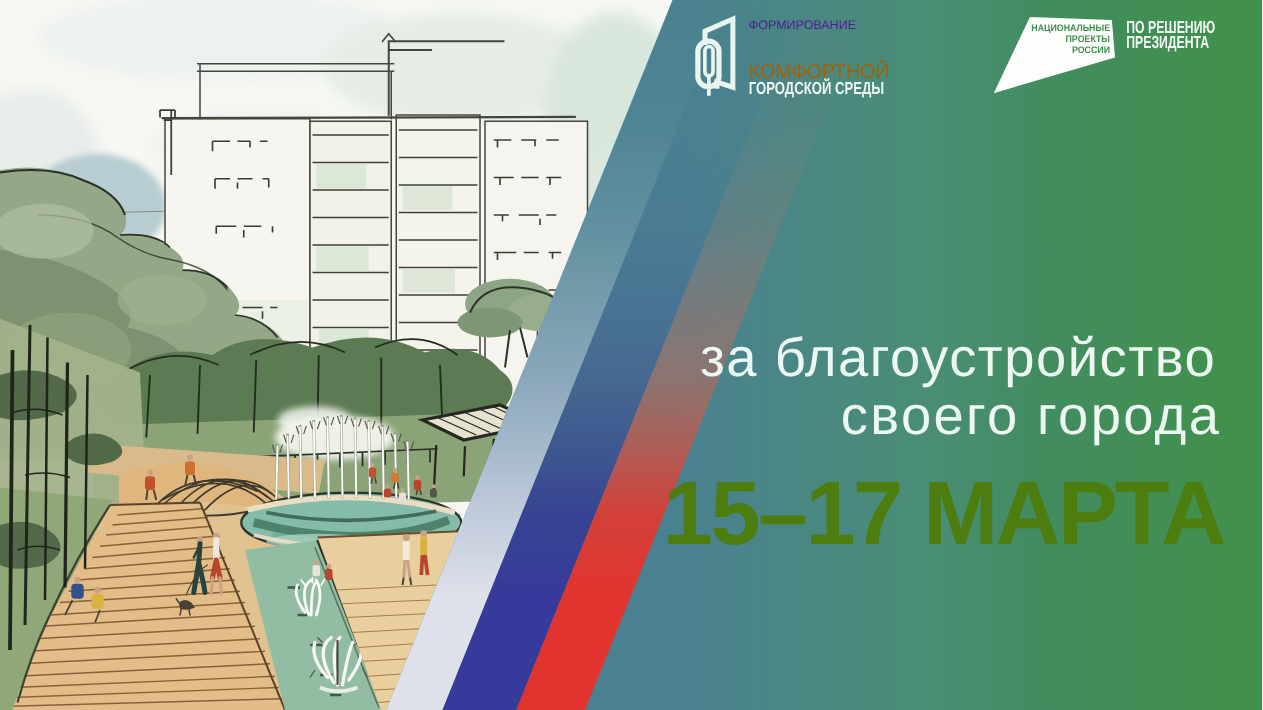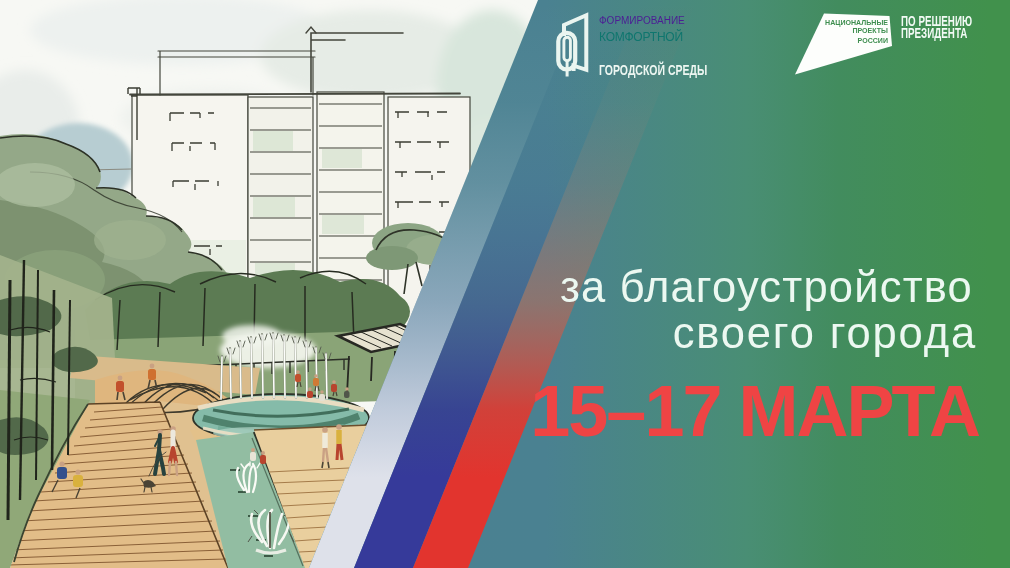--- a/index.html
+++ b/index.html
@@ -339,34 +339,34 @@
   <g fill="none" stroke="#eaf5f0">
     <path d="M 14,27 L 14,16 L 36.3,6.2 L 36.3,60.8 L 23.6,56.7 L 23.6,62" stroke-width="4"></path>
     <rect x="8.3" y="23.8" width="16.9" height="36.6" rx="8.45" stroke-width="4.2"></rect>
     <rect x="13.9" y="28.2" width="6.5" height="23.5" rx="3.25" stroke-width="2.9"></rect>
     <path d="M 17.1,51 L 17.1,67.5" stroke-width="3"></path>
   </g>
 </svg>
 
 <div class="t" style="left:599px;top:14px;font-size:10px;line-height:14px;color:#4c1d95">ФОРМИРОВАНИЕ</div>
 
-<div class="t" style="left:599px;top:30px;font-size:12px;line-height:14px;color:#0f766e;letter-spacing:-0.2px">КОМФОРТНОЙ</div>
+<div class="t" style="left:599px;top:51px;font-size:16px;line-height:14px;color:#a16207;letter-spacing:-0.2px">КОМФОРТНОЙ</div>
 
 <div class="t" style="left:599px;top:62.9px;font-size:14px;line-height:14px;color:#eef7f2;font-weight:bold;transform:scaleX(0.75);transform-origin:0 0">ГОРОДСКОЙ СРЕДЫ</div>
 
 <svg id="npflag" width="110" height="70" viewBox="0 0 110 70" style="position:absolute;left:790px;top:8px">
   <polygon points="34,5.5 99.5,8 102,38 5,66.5" fill="#fdfefc"></polygon>
   <g fill="#3e8e4f" font-family="Liberation Sans,sans-serif" font-weight="bold" font-size="7.6" text-anchor="end" transform="scale(0.93,1)">
     <text x="105.4" y="16.6">НАЦИОНАЛЬНЫЕ</text>
     <text x="105.4" y="25.4">ПРОЕКТЫ</text>
     <text x="105.4" y="34.8">РОССИИ</text>
   </g>
 </svg>
 
 <div class="t" style="left:901px;top:15px;font-size:14px;font-weight:bold;line-height:12px;color:#f2faf5;transform:scaleX(0.7);transform-origin:0 0">ПО РЕШЕНИЮ<br>ПРЕЗИДЕНТА</div>
 
 
 <div class="t" style="right:33px;top:312px;font-size:43.5px;line-height:43.5px;letter-spacing:1.87px">своего города</div>
 
 <div class="t" style="right:37px;top:266px;font-size:43.5px;line-height:43.5px;letter-spacing:1.2px">за благоустройство</div>
 
-<div class="t" style="right:31px;top:375px;font-size:72px;line-height:72px;font-weight:bold;color:#ef4444;letter-spacing:-2px">15–17 МАРТА</div>
+<div class="t" style="right:31px;top:375px;font-size:72px;line-height:72px;font-weight:bold;color:#4d7c0f;letter-spacing:-2px">15–17 МАРТА</div>
 </div>
 
 </body></html>

